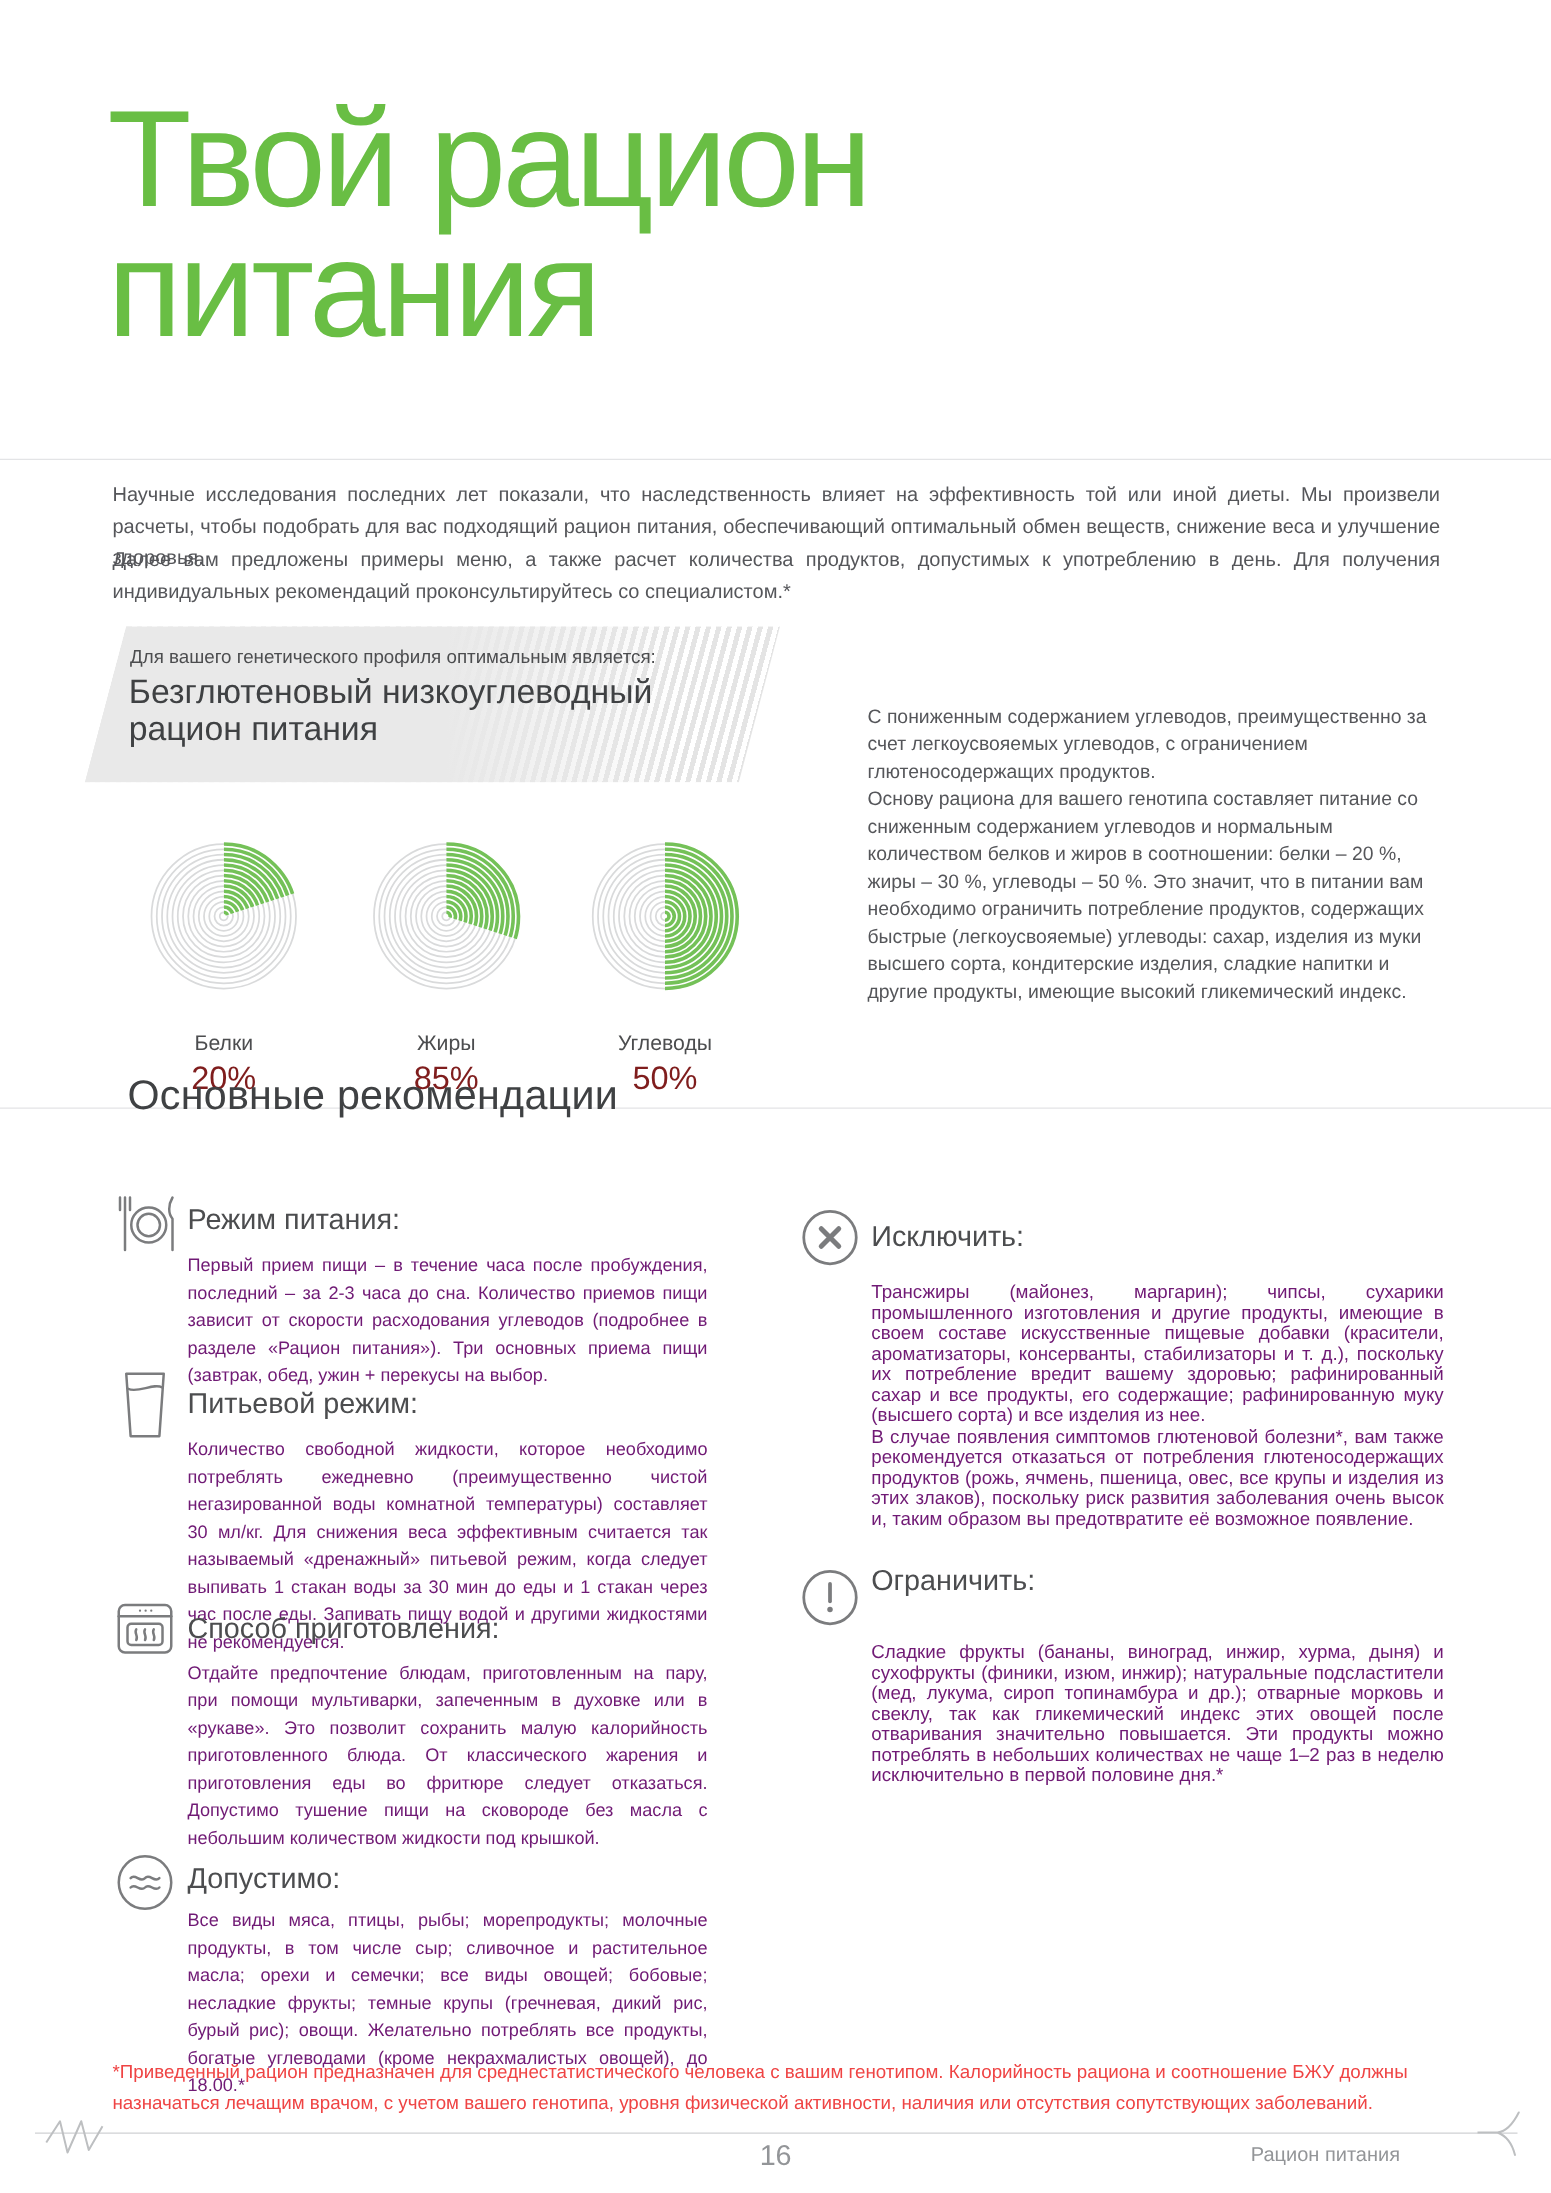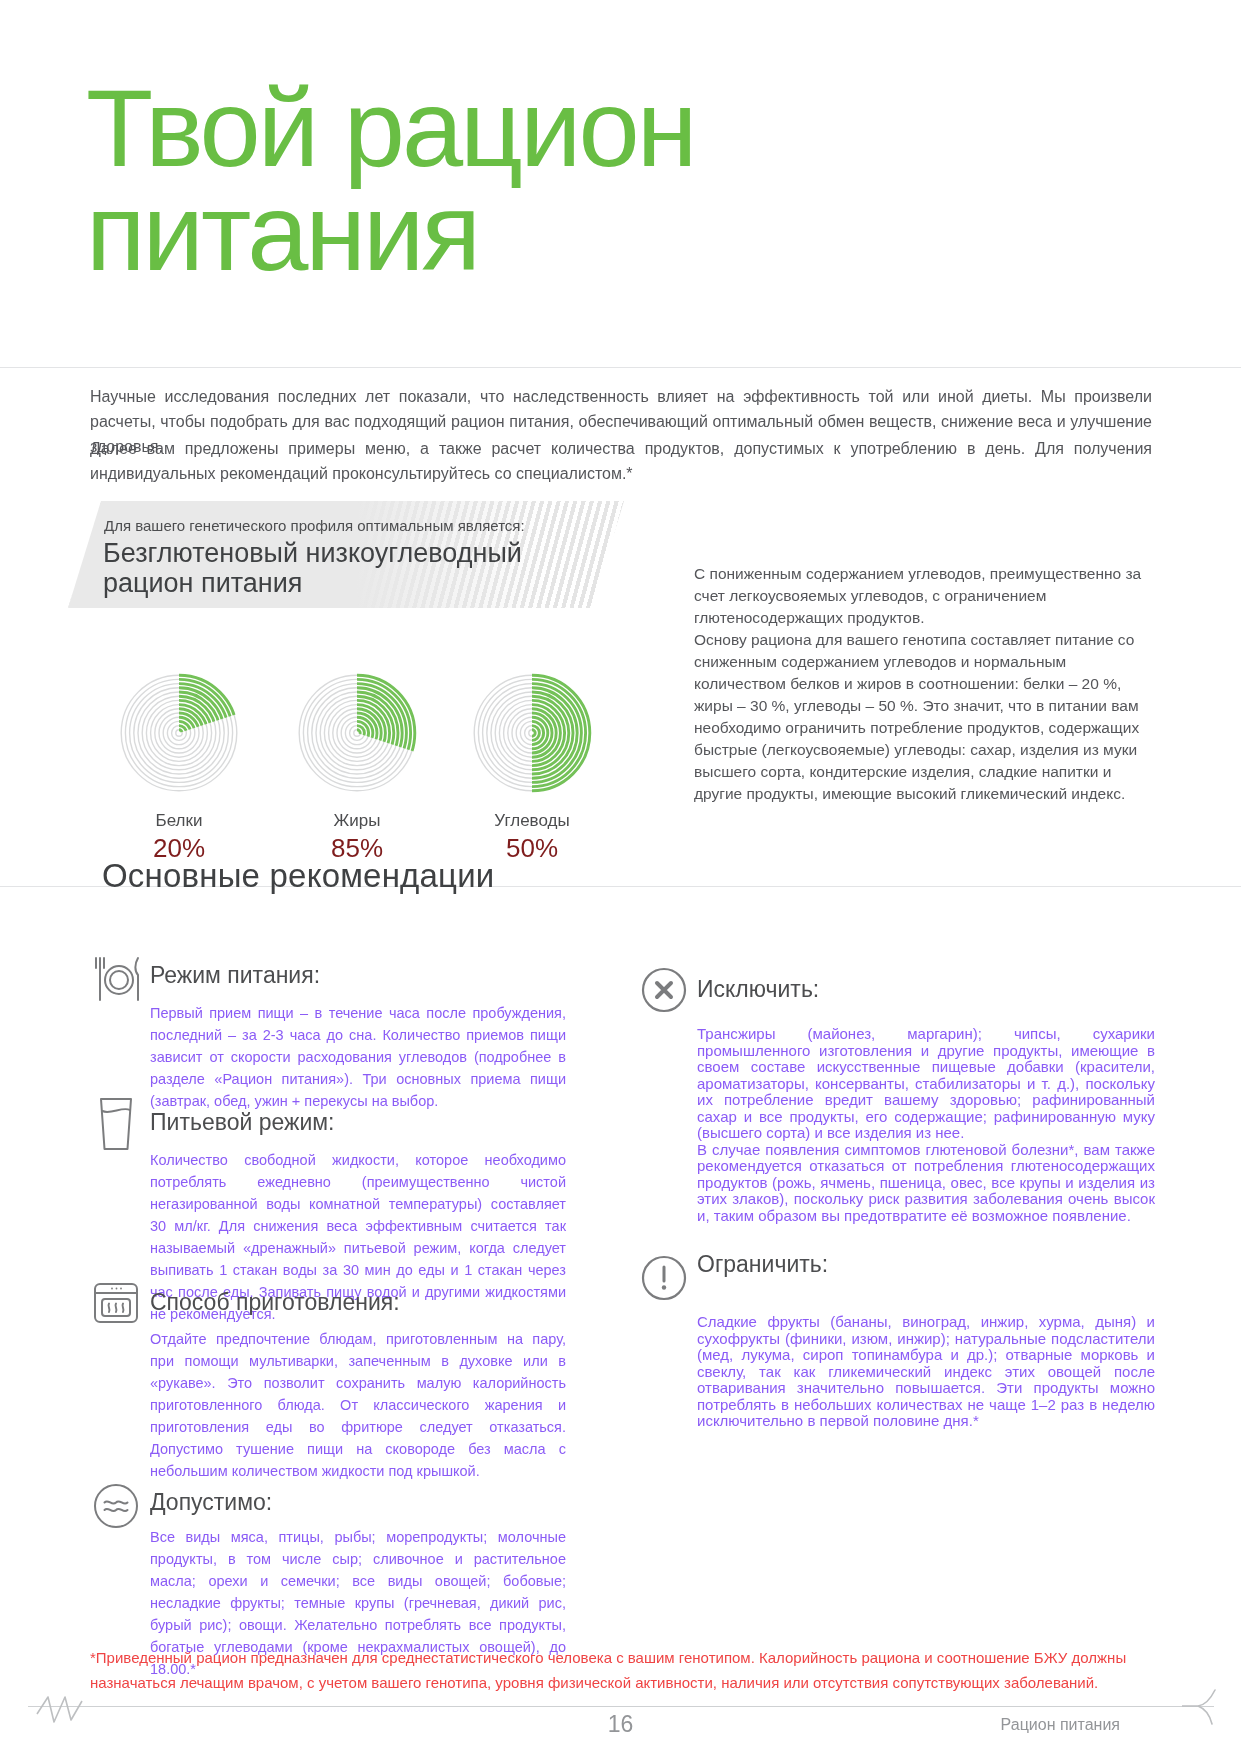--- a/index.html
+++ b/index.html
@@ -9,43 +9,43 @@
   .title{position:absolute;left:86px;top:76px;margin:0;font-size:110px;line-height:104px;
          font-weight:400;letter-spacing:-3px;color:#69be44;}
 
   .hr{position:absolute;left:0;right:0;height:1px;background:#e3e4e6;}
   .hr1{top:367px;}.hr2{top:886px;}
 
   .intro{position:absolute;left:90px;width:1062px;margin:0;font-size:16px;line-height:25px;
          color:#55565a;text-align:justify;}
   .p1{top:384px;}.p2{top:436px;}
 
-  .banner{position:absolute;left:68px;top:501px;width:556px;height:107px;
+  .banner{position:absolute;left:68px;top:501px;width:556px;height:125px;
           clip-path:polygon(33px 0,100% 0,calc(100% - 33px) 100%,0 100%);
           background:repeating-linear-gradient(105deg,#e4e4e4 0 4px,#ffffff 4px 8px);}
   .banner::before{content:"";position:absolute;inset:0;
           background:linear-gradient(90deg,#e9e9e9 0%,#e9e9e9 52%,rgba(233,233,233,0) 86%);}
   .banner-label{position:absolute;left:36px;top:16px;font-size:15px;color:#4c4d4f;z-index:1;}
   .banner-title{position:absolute;left:35px;top:37px;font-size:27px;line-height:30px;
           color:#3f4143;z-index:1;}
 
   .diet-desc{position:absolute;left:694px;width:452px;font-size:15.5px;line-height:22px;color:#55565a;}
   .dd1{top:551px;margin-top:12px;}.dd2{top:629px;}
 
   .pie{position:absolute;top:669px;width:128px;text-align:center;}
   .pie-svg{width:128px;height:128px;}
-  .pie-label{margin-top:14px;font-size:17px;color:#4c4d4f;}
+  .pie-label{margin-top:28px;font-size:17px;color:#4c4d4f;}
   .pie-value{margin-top:2px;font-size:26px;color:#7f1d1d;}
 
   .h2{position:absolute;left:102px;top:857px;margin:0;font-size:33px;font-weight:400;
       letter-spacing:.2px;color:#3f4143;}
 
   .rec-icon{position:absolute;}
   .rec-title{position:absolute;font-size:23px;color:#4c4d4f;}
-  .rec-body{position:absolute;text-align:justify;color:#8b5cf6;white-space:pre-line;}
+  .rec-body{position:absolute;text-align:justify;color:#701a75;white-space:pre-line;}
   .ltitle{left:150px;}  .lbody{left:150px;width:416px;font-size:14.5px;line-height:22px;}
   .rtitle{left:697px;}  .rbody{left:697px;width:458px;font-size:15px;line-height:16.5px;}
 
   .footnote{position:absolute;left:90px;top:1645px;width:1068px;font-size:15px;line-height:25px;
             color:#ef4444;}
 
   .footer-line{position:absolute;left:28px;top:1706px;width:1186px;height:1px;background:#cfd1d3;}
   .corner{position:absolute;}
   .page-number{position:absolute;left:0;right:0;top:1711px;text-align:center;font-size:23px;color:#939598;}
   .footer-right{position:absolute;right:121px;top:1716px;font-size:16px;color:#939598;}

